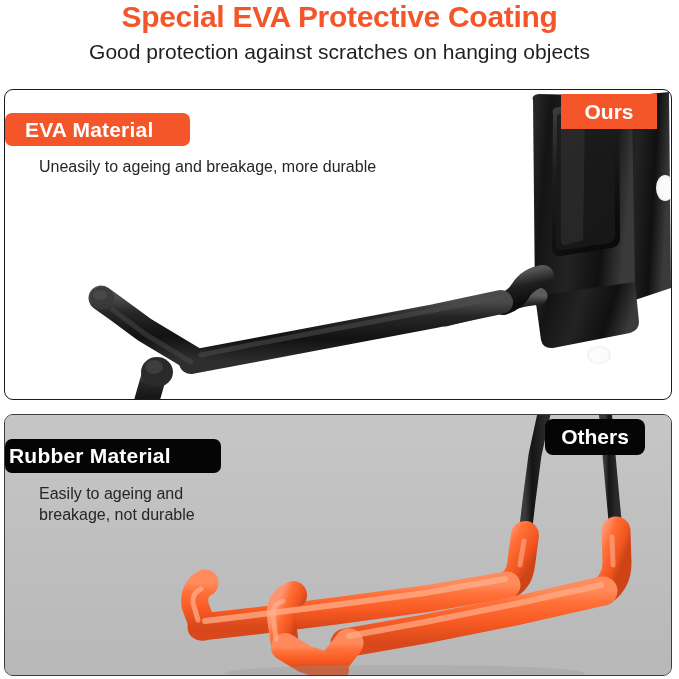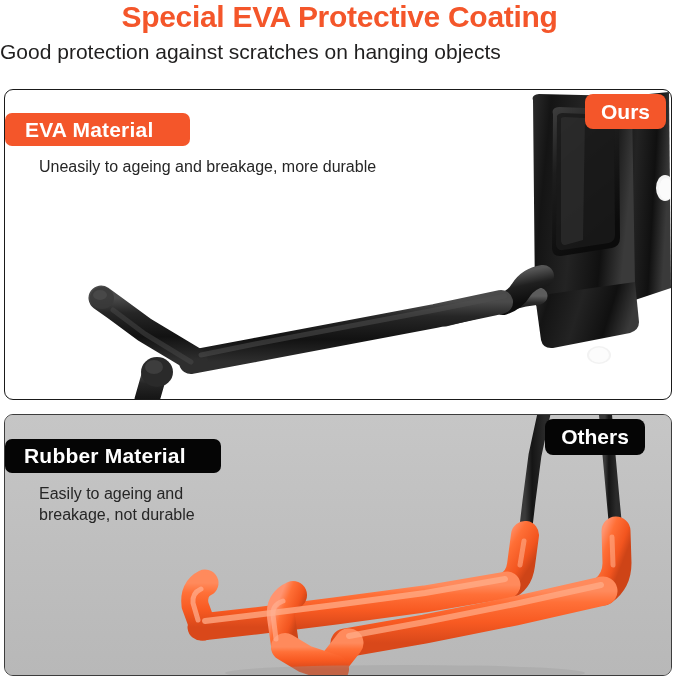--- a/index.html
+++ b/index.html
@@ -17,20 +17,21 @@
     position:absolute;left:0;top:-1px;width:679px;
     text-align:center;
     font-size:30px;font-weight:bold;
     letter-spacing:-0.3px;
     color:#F4562A;
     line-height:36px;
     white-space:nowrap;
   }
   .subtitle{
     position:absolute;left:0;top:38px;width:679px;
+    text-align:center;
     font-size:21px;font-weight:normal;
     color:#201f1f;
     line-height:28px;
     white-space:nowrap;
   }
 
   
   .panel{
     position:absolute;
     border:1.5px solid #1a1a1a;
@@ -63,32 +64,31 @@
   }
   .badge-eva{
     left:5px;top:113px;width:185px;height:33px;
     background:#F4562A;
     border-radius:7px;
     padding-left:20px;
     font-size:21px;
     letter-spacing:0.2px;
   }
   .badge-ours{
-    left:561px;top:94px;width:81px;height:35px;
+    left:561px;top:94px;width:96px;height:35px;
     background:#F4562A;
-    border-radius:8px;
+    border-radius:0;
     justify-content:center;
     font-size:21px;
-    margin-left:24px;
   }
   .badge-rubber{
     left:5px;top:439px;width:216px;height:34px;
     background:#050505;
     border-radius:7px;
-    padding-left:19px;
+    padding-left:4px;
     font-size:21px;
     letter-spacing:0.2px;
   }
   .badge-others{
     left:545px;top:419px;width:100px;height:36px;
     background:#050505;
     border-radius:8px;
     justify-content:center;
     font-size:21px;
   }

